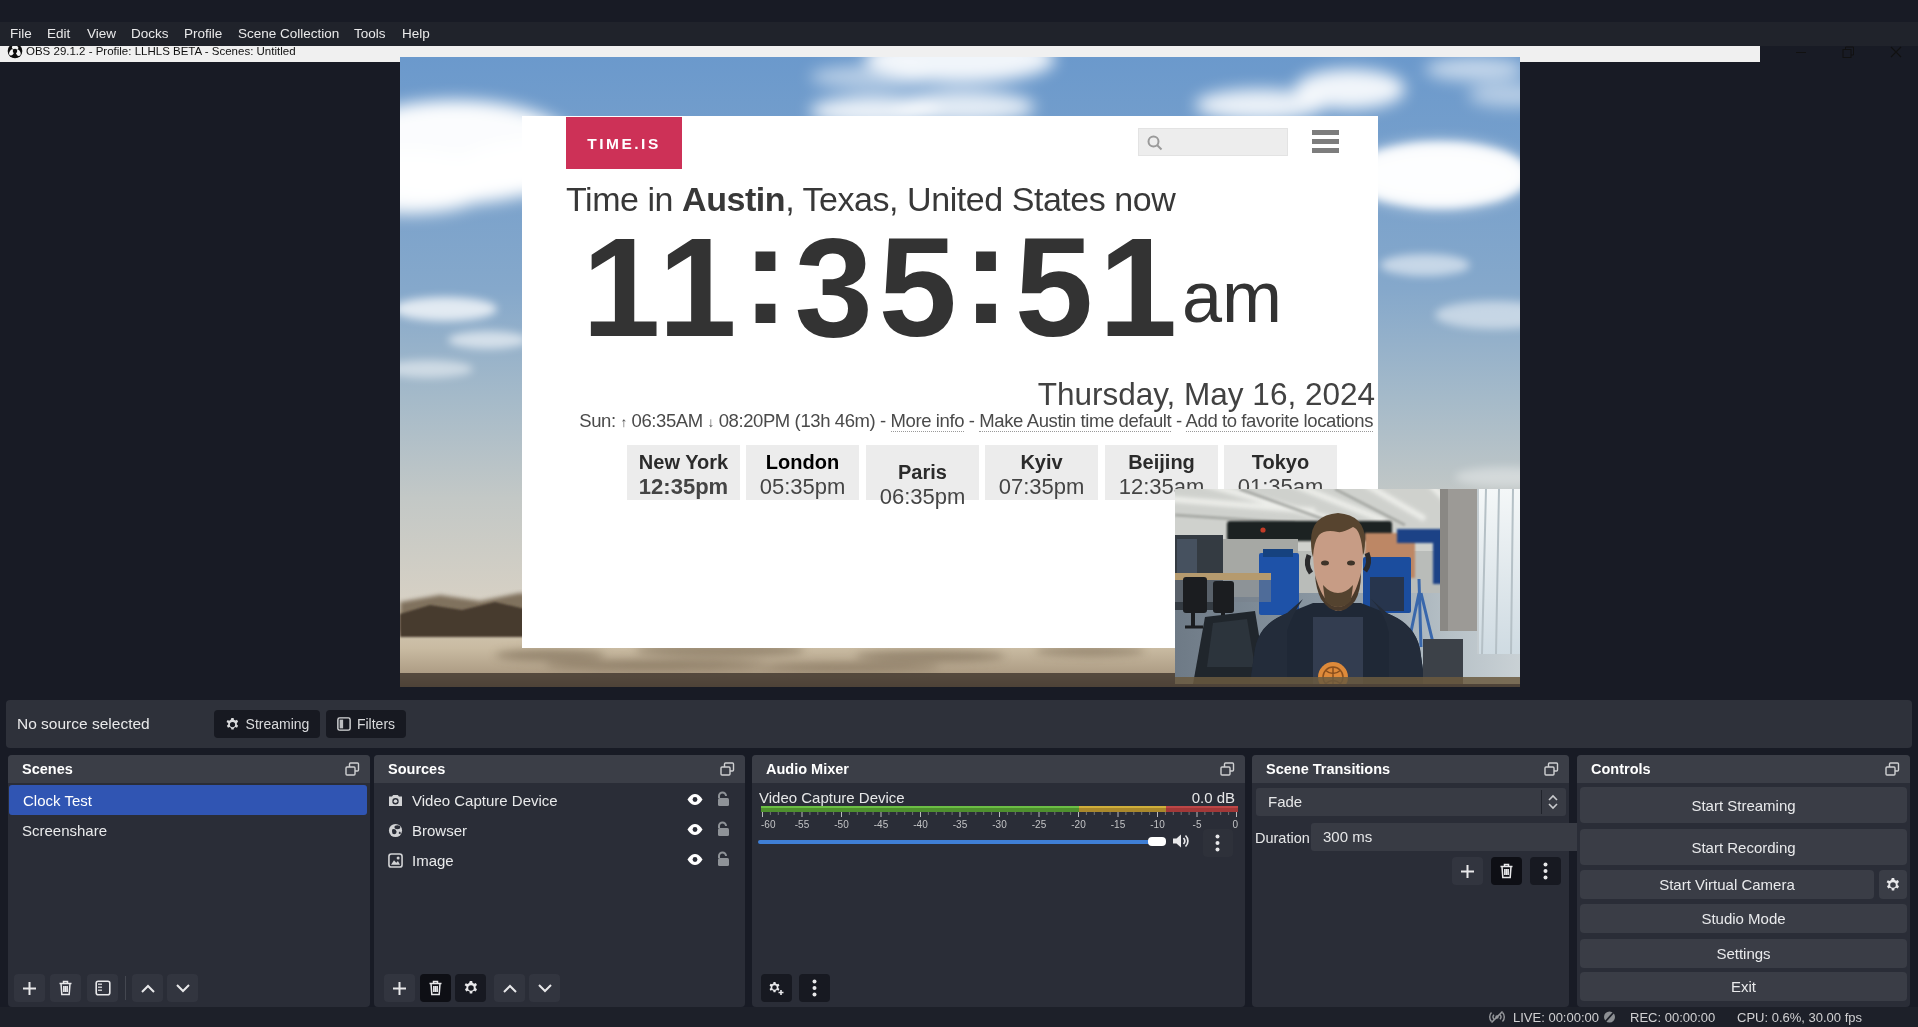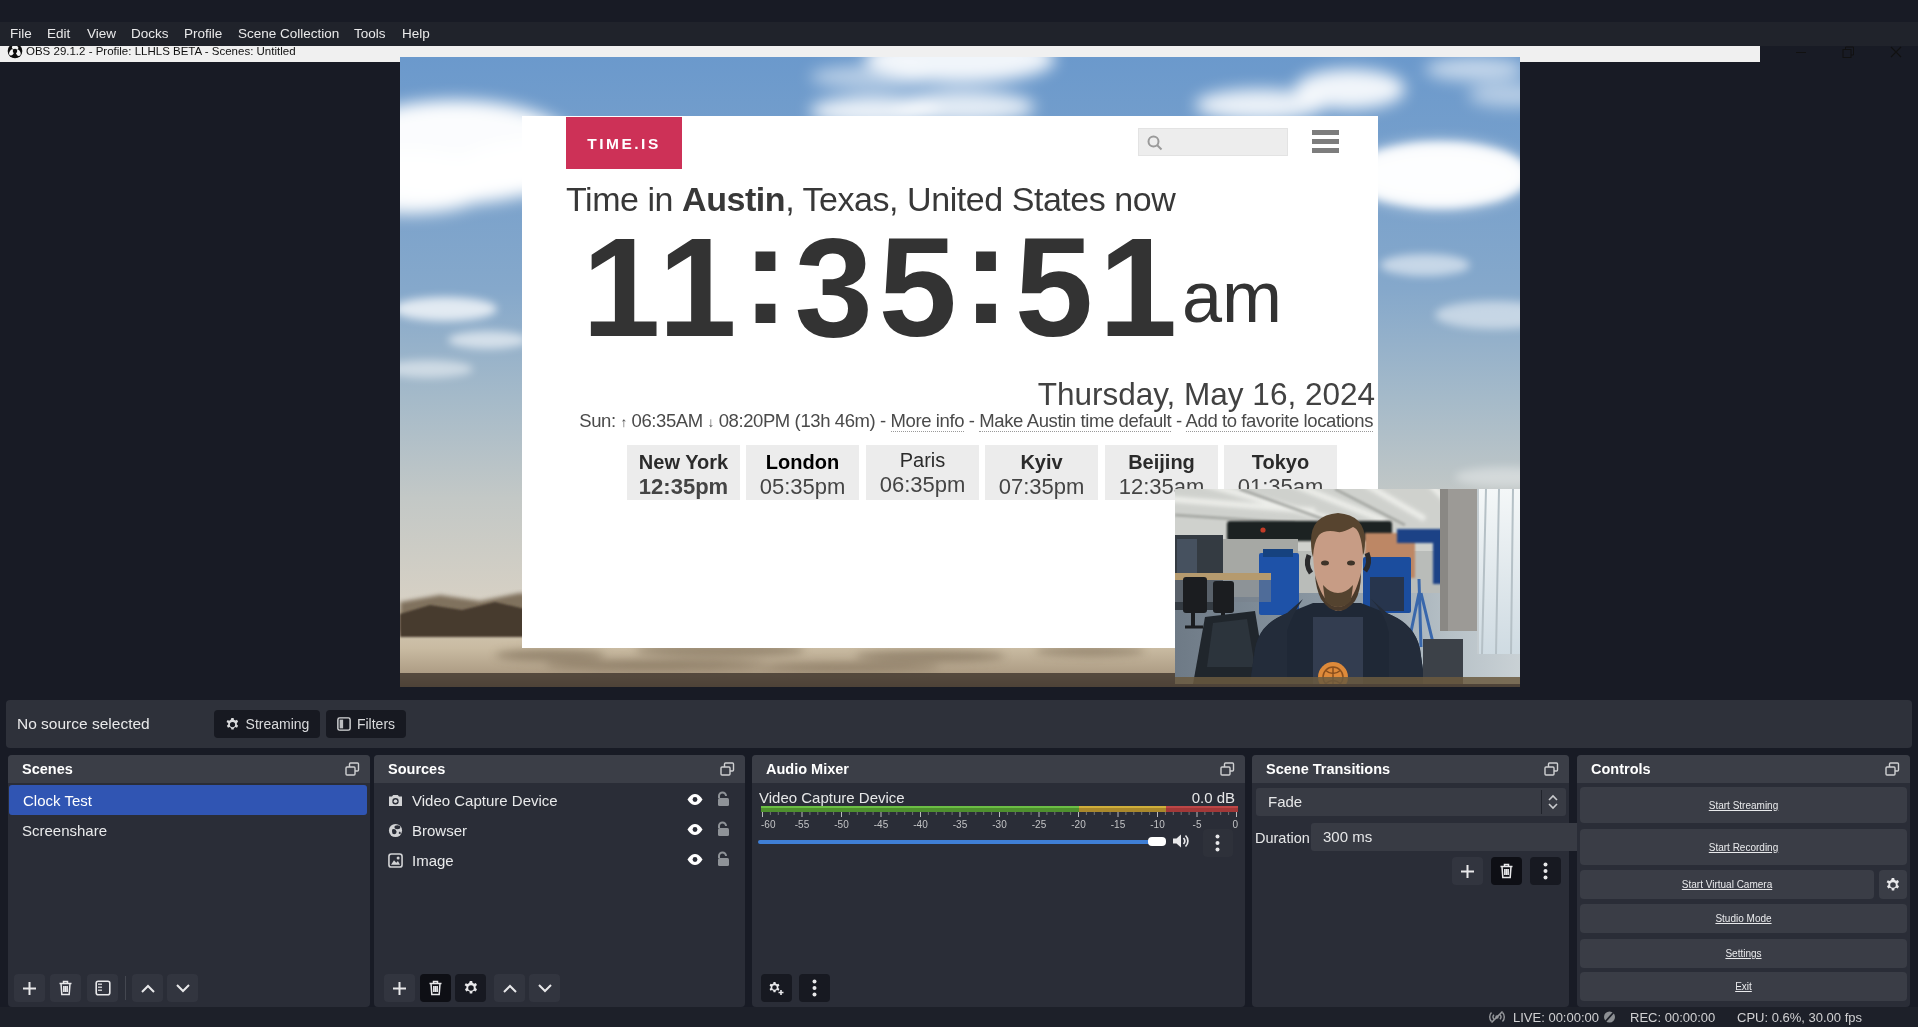--- a/index.html
+++ b/index.html
@@ -5,21 +5,21 @@
 * { margin:0; padding:0; box-sizing:border-box; }
 html,body { width:1918px; height:1027px; overflow:hidden; }
 body { font-family:"Liberation Sans", sans-serif; background:#181b25; position:relative; }
 .abs { position:absolute; }
 .panel { position:absolute; top:755px; height:252px; background:#2a2d37; border-radius:4px; }
 .phead { position:absolute; left:0; top:0; right:0; height:28px; background:#3b3e47; color:#fff; font-weight:bold; font-size:14.5px; line-height:28px; padding-left:14px; border-radius:4px 4px 0 0; }
 .pop { position:absolute; top:7px; right:10px; width:15px; height:14px; }
 .btn { position:absolute; background:#32353f; border-radius:4px; display:flex; align-items:center; justify-content:center; }
 .btn.dark { background:#0e0f15; }
 .btn.mid { background:#171921; }
-.cbtn { position:absolute; left:3px; right:3px; background:#3a3d46; border-radius:4px; color:#e9eaec; font-size:10px; display:flex; align-items:center; justify-content:center;text-decoration:underline; }
+.cbtn { position:absolute; left:3px; right:3px; background:#3a3d46; border-radius:4px; color:#e9eaec; font-size:15px; display:flex; align-items:center; justify-content:center; }
 .srow { position:absolute; left:0; right:0; height:30px; color:#e9eaeb; font-size:15px; display:flex; align-items:center; }
 </style>
 </head>
 <body>
 
 <div class="abs" style="left:0;top:0;width:1760px;height:22px;background:#f0f0f0;margin-top:40px;">
   <svg class="abs" style="left:7px;top:3px;" width="16" height="16" viewBox="0 0 24 24">
     <circle cx="12" cy="12" r="11" fill="#0e0e0e"></circle>
     <g fill="#f4f4f4">
       <ellipse cx="12.2" cy="6.8" rx="4.9" ry="3.3" transform="rotate(14 12.2 6.8)"></ellipse>
@@ -149,21 +149,21 @@
 
     <div class="abs" style="left:105px;top:329px;width:113px;height:55px;background:#ececec;text-align:center;">
         <div style="font-size:20px;font-weight:bold;color:#2b2b2b;margin-top:6px;">New York</div>
         <div style="font-size:22px;color:#444;font-weight:bold;">12:35pm</div>
       </div>
     <div class="abs" style="left:224px;top:329px;width:113px;height:55px;background:#ececec;text-align:center;">
         <div style="font-size:20px;font-weight:bold;color:#000000;margin-top:6px;">London</div>
         <div style="font-size:22px;color:#444;">05:35pm</div>
       </div>
     <div class="abs" style="left:344px;top:329px;width:113px;height:55px;background:#ececec;text-align:center;">
-        <div style="font-size:20px;font-weight:normal;color:#2b2b2b;margin-top:4px;">Paris</div>
+        <div style="font-size:20px;font-weight:bold;color:#2b2b2b;margin-top:16px;">Paris</div>
         <div style="font-size:22px;color:#444;">06:35pm</div>
       </div>
     <div class="abs" style="left:463px;top:329px;width:113px;height:55px;background:#ececec;text-align:center;">
         <div style="font-size:20px;font-weight:bold;color:#2b2b2b;margin-top:6px;">Kyiv</div>
         <div style="font-size:22px;color:#444;">07:35pm</div>
       </div>
     <div class="abs" style="left:583px;top:329px;width:113px;height:55px;background:#ececec;text-align:center;">
         <div style="font-size:20px;font-weight:bold;color:#2b2b2b;margin-top:6px;">Beijing</div>
         <div style="font-size:22px;color:#444;">12:35am</div>
       </div>

